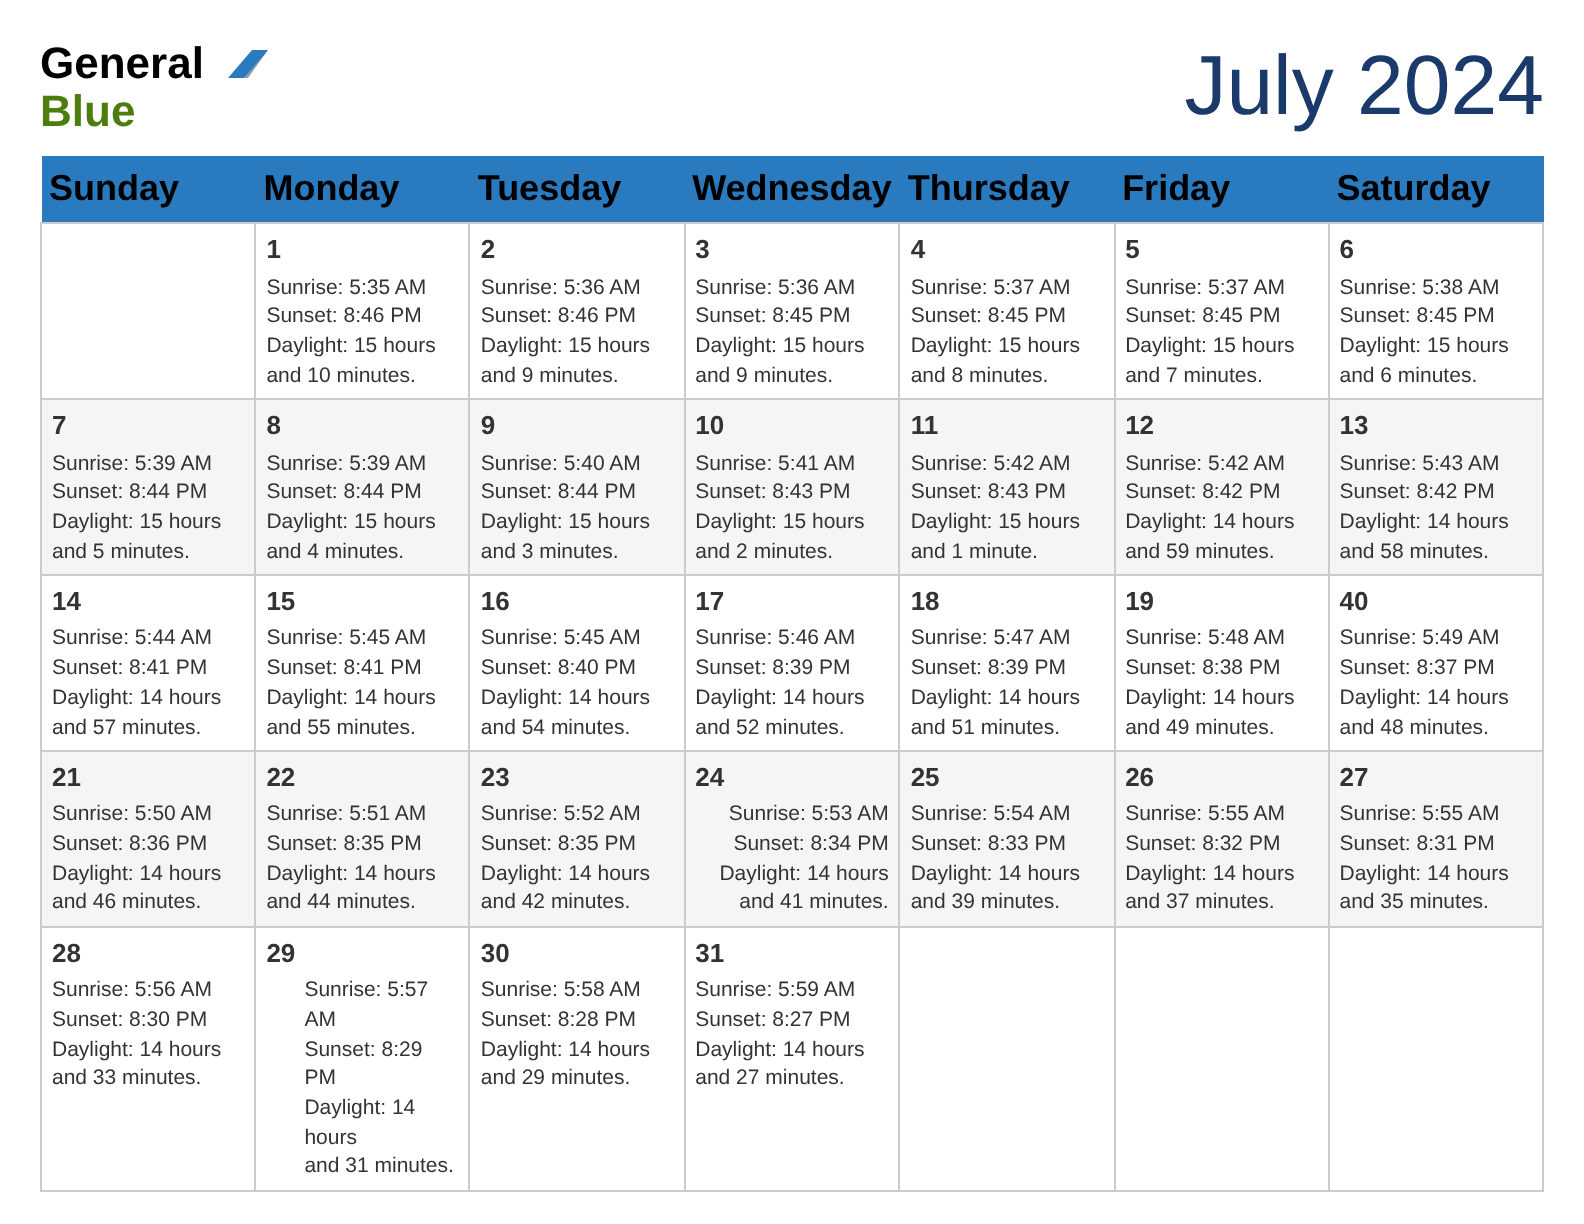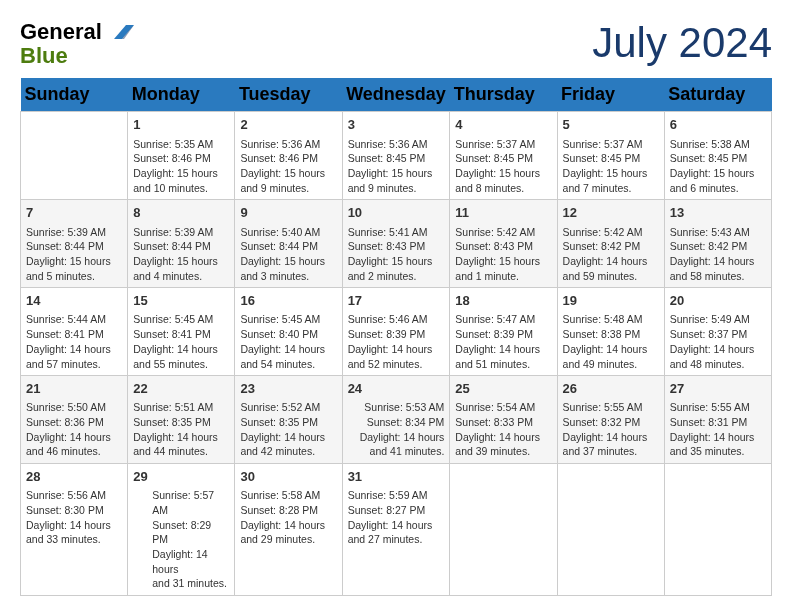--- a/index.html
+++ b/index.html
@@ -259,21 +259,21 @@
 and 51 minutes.</div>
         </td>
         <td>
           <span class="day-num">19</span>
           <div class="day-info" style="white-space: pre-line;">Sunrise: 5:48 AM
 Sunset: 8:38 PM
 Daylight: 14 hours
 and 49 minutes.</div>
         </td>
         <td>
-          <span class="day-num">20</span>
+          <span class="day-num">40</span>
           <div class="day-info" style="white-space: pre-line;">Sunrise: 5:49 AM
 Sunset: 8:37 PM
 Daylight: 14 hours
 and 48 minutes.</div>
         </td>
       </tr>
       <tr>
         <td>
           <span class="day-num">21</span>
           <div class="day-info" style="white-space: pre-line;">Sunrise: 5:50 AM

